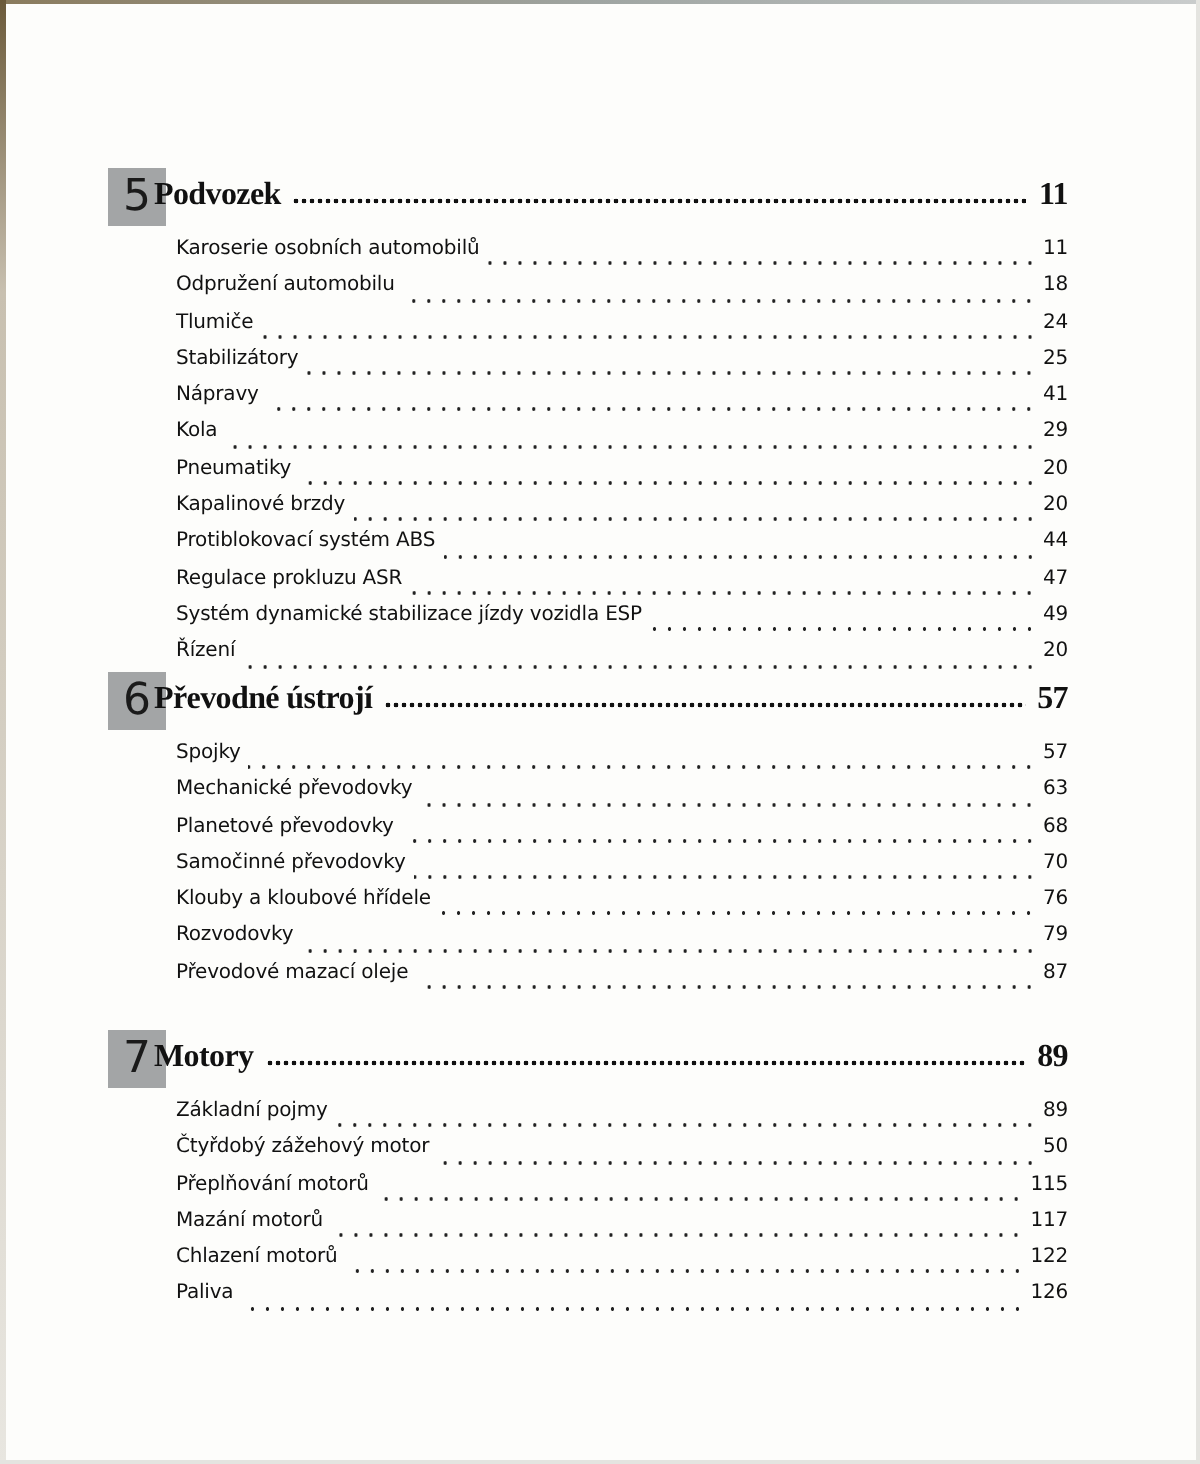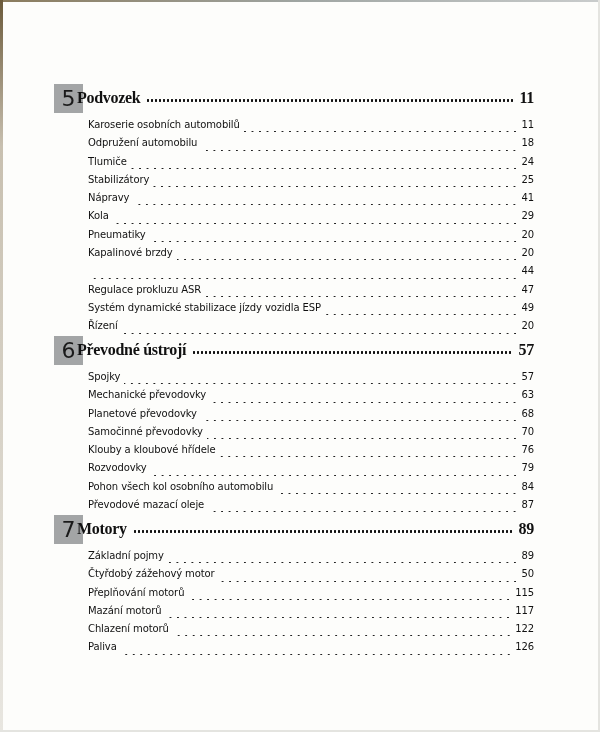--- a/index.html
+++ b/index.html
@@ -92,20 +92,21 @@
         <span>Pneumatiky</span>
         <span class="leader"></span>
         <span class="num">20</span>
       </div>
     <div class="item">
         <span>Kapalinové brzdy</span>
         <span class="leader"></span>
         <span class="num">20</span>
       </div>
     <div class="item">
+        <span>Protiblokovací systém ABS</span>
         <span class="leader"></span>
         <span class="num">44</span>
       </div>
     <div class="item">
         <span>Regulace prokluzu ASR</span>
         <span class="leader"></span>
         <span class="num">47</span>
       </div>
     <div class="item">
         <span>Systém dynamické stabilizace jízdy vozidla ESP</span>
@@ -154,25 +155,20 @@
         <span>Klouby a kloubové hřídele</span>
         <span class="leader"></span>
         <span class="num">76</span>
       </div>
     <div class="item">
         <span>Rozvodovky</span>
         <span class="leader"></span>
         <span class="num">79</span>
       </div>
     <div class="item">
-        <span>Pohon všech kol osobního automobilu</span>
-        <span class="leader"></span>
-        <span class="num">84</span>
-      </div>
-    <div class="item">
         <span>Převodové mazací oleje</span>
         <span class="leader"></span>
         <span class="num">87</span>
       </div>
   </div>
 </div>
 
 <div class="section" style="top:515px;">
   <div class="sec-head">
     <div class="badge">7</div>

